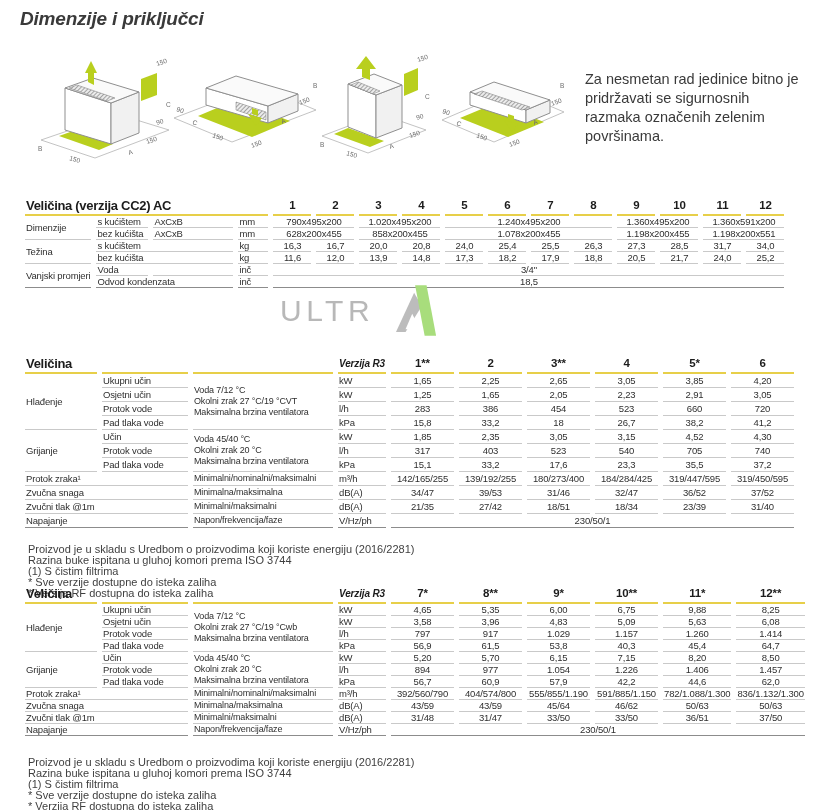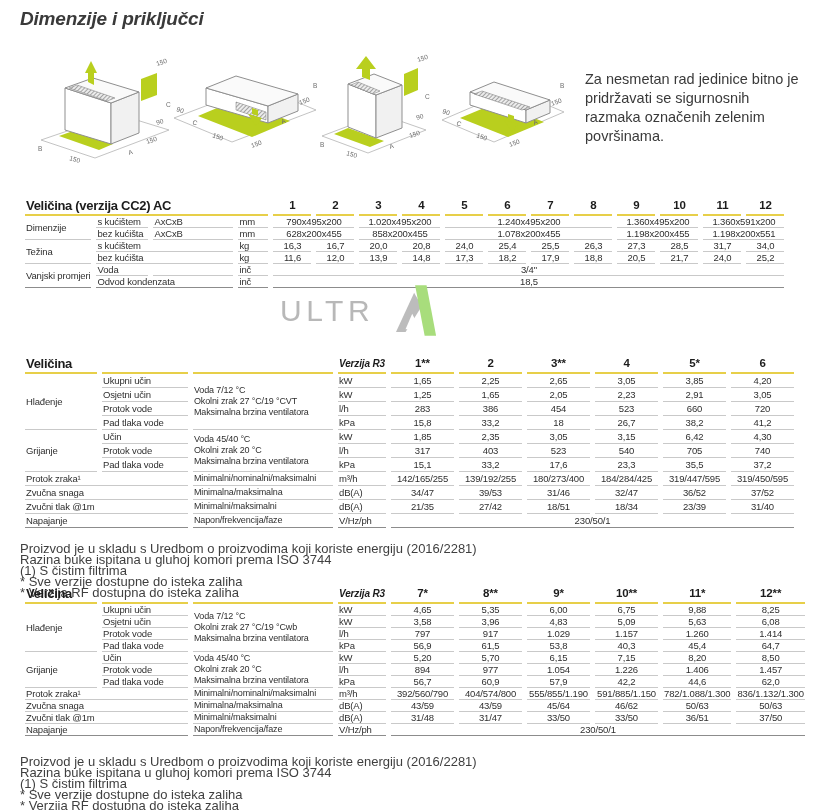--- a/index.html
+++ b/index.html
@@ -34,21 +34,21 @@
   .t1 td{height:12px;}
   .t2 td{height:14px;}
   .t3 td{height:12px;}
   td.hL{font-size:13px; font-weight:700; color:#1c1c1c; border-bottom:2px solid var(--yellow); height:20px; letter-spacing:-0.3px;}
   td.hE{border-bottom:2px solid var(--yellow); height:20px;}
   td.hV{font-size:10px; font-style:italic; font-weight:700; color:#1c1c1c; border-bottom:2px solid var(--yellow); height:20px;}
   td.hN{font-size:11.5px; font-weight:700; color:#1c1c1c; text-align:center; border-bottom:2px solid var(--yellow); height:20px;}
   td.val{text-align:center;}
   td.desc{font-size:9px; line-height:11px; white-space:pre-line;}
   td.end{border-bottom:1px solid var(--lnd);}
-  .fnotes{position:absolute; left:20px; width:620px; font-size:13px; line-height:10.5px; color:#3f3f3f;}
+  .fnotes{position:absolute; left:28px; width:620px; font-size:11px; line-height:10.5px; color:#3f3f3f;}
   #fn1{top:544px;} #fn2{top:757px;}
   .fnotes div{margin-bottom:0.5px;}
 </style>
 </head>
 <body>
 
 <div class="page">
 
   <div class="sec-title" id="title1">Dimenzije i priključci</div>
 
@@ -323,21 +323,21 @@
           <td rowspan="3" class="group">Grijanje</td>
           <td class="attr">Učin</td>
           <td rowspan="3" class="desc">Voda 45/40 °C
 Okolni zrak 20 °C
 Maksimalna brzina ventilatora</td>
           <td class="unit">kW</td>
           <td class="val">1,85</td>
           <td class="val">2,35</td>
           <td class="val">3,05</td>
           <td class="val">3,15</td>
-          <td class="val">6,42</td>
+          <td class="val">4,52</td>
           <td class="val">4,30</td>
         </tr>
         <tr>
           <td class="attr">Protok vode</td>
           <td class="unit">l/h</td>
           <td class="val">317</td>
           <td class="val">403</td>
           <td class="val">523</td>
           <td class="val">540</td>
           <td class="val">705</td>

